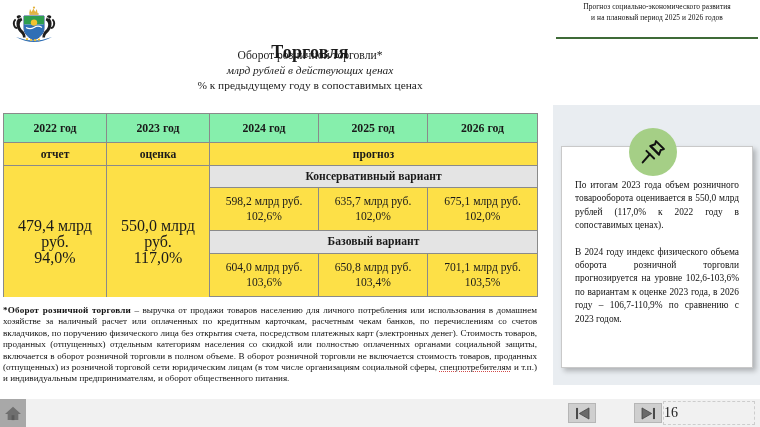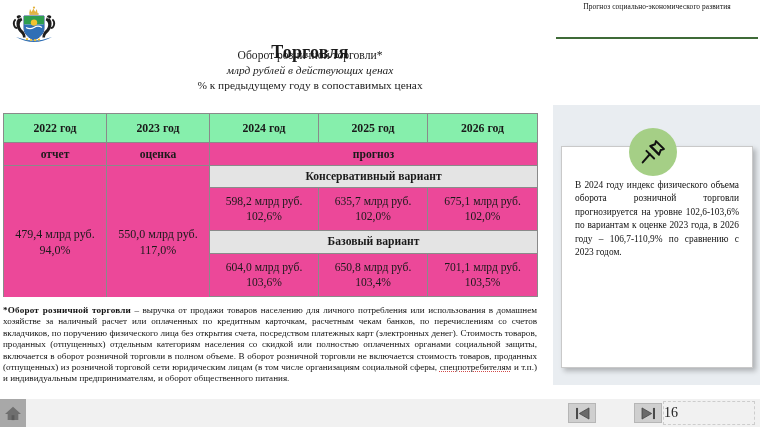--- a/index.html
+++ b/index.html
@@ -53,40 +53,40 @@
     position:absolute; left:3px; top:113px; width:534px;
     border-collapse:collapse;
     table-layout:fixed;
   }
   #forecast-table td{
     border:1px solid #8a8a8a;
     text-align:center;
     vertical-align:middle;
     font-size:11.6px;
     padding:2px 3px;
-    background:#ec4899;
+    background:#fde047;
   }
   #forecast-table td.hdr{
     background:#86efac;
     font-weight:bold;
     height:29px;
     font-size:11.8px;
   }
   #forecast-table td.sub{
     font-weight:bold;
     height:23px;
   }
   #forecast-table td.variant{
     background:#e4e4e4;
     height:22px;
     font-size:11.6px;
     font-weight:bold;
   }
   #forecast-table td.val{ height:42px; line-height:15px; }
-  #forecast-table td.bigval{ height:109px; line-height:16px; font-size:12px; }
+  #forecast-table td.bigval{ height:109px; line-height:16px; font-size:16px; }
   #forecast-table td.blank{ border-top:none; border-bottom:none; }
   #forecast-table td.nb-top{ border-top:none; }
   #forecast-table td.nb-bot{ border-bottom:none; }
 
   
   #footnote{
     position:absolute; left:3px; top:305px; width:534px;
     font-size:9.1px; line-height:11.4px;
     text-align:justify;
     color:#111;
@@ -149,20 +149,21 @@
     display:flex; align-items:center; justify-content:flex-start;
     padding-right:9px;
     font-size:14px; color:#222;
   }
 </style>
 </head>
 <body>
 
 <div id="doc-header">
   <span class="hline">Прогноз социально-экономического развития</span>
+  <span class="hline">и на плановый период 2025 и 2026 годов</span>
 </div>
 <div id="header-rule"></div>
 
 <div id="emblem">
   <svg viewBox="0 0 54 46" width="54" height="46" aria-hidden="true">
 
     <path d="M23 4 l1.6 3 1.8-3.4 1.8 3.4 1.6-3 .8 4.2h-8.4z" fill="#e3b23c"></path>
     <circle cx="27" cy="2.6" r="1.1" fill="#e3b23c"></circle>
     <rect x="22.4" y="8.2" width="9.2" height="1.6" fill="#d9a62f"></rect>
 
@@ -264,20 +265,21 @@
     </tr>
   </tbody>
 </table>
 
 <div id="footnote"><b>*Оборот розничной торговли</b><span> – выручка от продажи товаров населению для личного потребления или использования в домашнем хозяйстве за наличный расчет или оплаченных по кредитным карточкам, расчетным чекам банков, по перечислениям со счетов вкладчиков, по поручению физического лица без открытия счета, посредством платежных карт (электронных денег). Стоимость товаров, проданных (отпущенных) отдельным категориям населения со скидкой или полностью оплаченных органами социальной защиты, включается в оборот розничной торговли в полном объеме. В оборот розничной торговли не включается стоимость товаров, проданных (отпущенных) из розничной торговой сети юридическим лицам (в том числе организациям социальной сферы, </span><span class="sp">спецпотребителям</span><span> и т.п.) и индивидуальным предпринимателям, и оборот общественного питания.</span></div>
 
 <div id="side-panel"></div>
 
 <div id="note-card">
   <div class="body">
+    <p>По итогам 2023 года объем розничного товарооборота оценивается в 550,0 млрд рублей (117,0% к 2022 году в сопоставимых ценах).</p>
     <p>В 2024 году индекс физического объема оборота розничной торговли прогнозируется на уровне 102,6-103,6% по вариантам к оценке 2023 года, в 2026 году – 106,7-110,9% по сравнению с 2023 годом.</p>
   </div>
 </div>
 
 <div id="pin-icon">
   <svg viewBox="0 0 32 32" width="30" height="30" aria-hidden="true">
     <g fill="none" stroke="#111111" stroke-width="2.1" stroke-linejoin="round" stroke-linecap="round">
       <path d="M19.2 4.4 l8.4 8.4 -3.3 1.0 -1.9 4.9 -9.1-9.1 4.9-1.9z"></path>
       <path d="M13.3 9.6 l9.1 9.1"></path>
       <path d="M12.6 18.4 l-7.6 8.7"></path>

